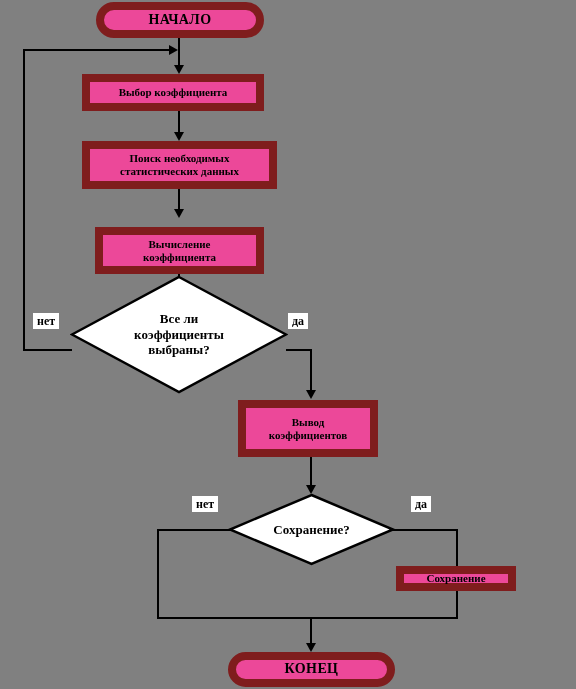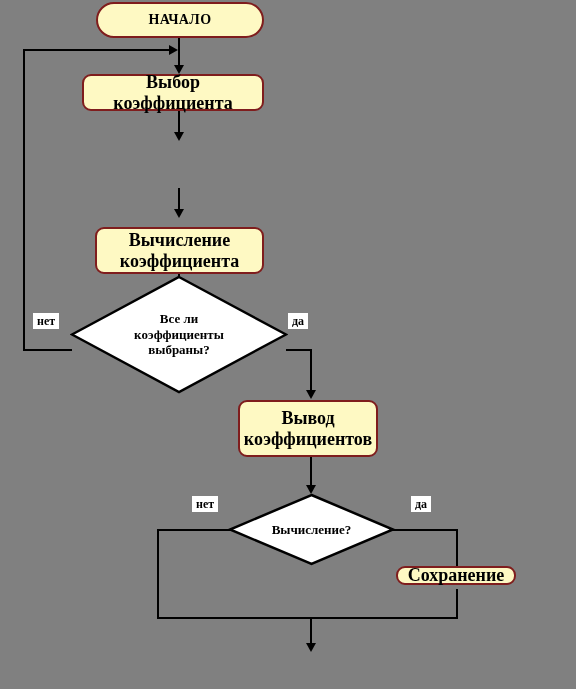--- a/index.html
+++ b/index.html
@@ -11,39 +11,38 @@
     position: relative;
     width: 576px;
     height: 689px;
     background: #808080;
     overflow: hidden;
     font-family: "Liberation Serif", "DejaVu Serif", serif;
   }
   .node {
     position: absolute;
     box-sizing: border-box;
-    background: #fef9c3;
-    border: 2px solid #7f1d1d;
+    background: #ec4899;
+    border: 8px solid #7f1d1d;
     display: flex;
     align-items: center;
     justify-content: center;
     text-align: center;
     color: #000000;
     font-weight: bold;
     line-height: 1.15;
     z-index: 3;
   }
   .terminator {
     border-radius: 999px;
     font-size: 14px;
     letter-spacing: 0.4px;
   }
   .process {
-    font-size: 18px;
-    border-radius: 9px;
+    font-size: 11px;
   }
   .process .lbl {
     padding: 0 4px;
     white-space: pre-line;
   }
   .decision-wrap {
     position: absolute;
     z-index: 3;
   }
   .decision-wrap svg {
@@ -146,20 +145,24 @@
   <div class="arrow-down" style="left:306px; top:643px;"></div>
 
   <div class="node terminator" style="left:96px; top:2px; width:168px; height:36px;">
     <span class="lbl">НАЧАЛО</span>
   </div>
 
   <div class="node process" style="left:82px; top:74px; width:182px; height:37px;">
     <span class="lbl">Выбор коэффициента</span>
   </div>
 
+  <div class="node process" style="left:82px; top:141px; width:195px; height:48px;">
+    <span class="lbl">Поиск необходимых
+статистических данных</span>
+  </div>
 
   <div class="node process" style="left:95px; top:219px; width:169px; height:47px;margin-top:8px;">
     <span class="lbl">Вычисление
 коэффициента</span>
   </div>
 
   <div class="decision-wrap" style="left:70px; top:275px; width:218px; height:119px;">
     <svg width="218" height="119" viewBox="0 0 218 119">
       <polygon points="109,2 216,59.5 109,117 2,59.5" fill="#ffffff" stroke="#000000" stroke-width="2.5"></polygon>
     </svg>
@@ -170,27 +173,30 @@
 
   <div class="node process" style="left:238px; top:400px; width:140px; height:57px;">
     <span class="lbl">Вывод
 коэффициентов</span>
   </div>
 
   <div class="decision-wrap" style="left:228px; top:493px; width:167px; height:73px;">
     <svg width="167" height="73" viewBox="0 0 167 73">
       <polygon points="83.5,2 165,36.5 83.5,71 2,36.5" fill="#ffffff" stroke="#000000" stroke-width="2.5"></polygon>
     </svg>
-    <div class="decision-text">Вычисление?</div>
-  </div>
-
-  <div class="node process" style="left:396px; top:566px; width:120px; height:19px;">
+    <div class="decision-text">Сохранение?</div>
+  </div>
+
+  <div class="node process" style="left:396px; top:566px; width:120px; height:25px;">
     <span class="lbl">Сохранение</span>
   </div>
 
+  <div class="node terminator" style="left:228px; top:652px; width:167px; height:35px;">
+    <span class="lbl">КОНЕЦ</span>
+  </div>
 
   <div class="edge-label" style="left:33px; top:313px;">нет</div>
 
   <div class="edge-label" style="left:288px; top:313px;">да</div>
 
   <div class="edge-label" style="left:192px; top:496px;">нет</div>
 
   <div class="edge-label" style="left:411px; top:496px;">да</div>
 
 </div>

